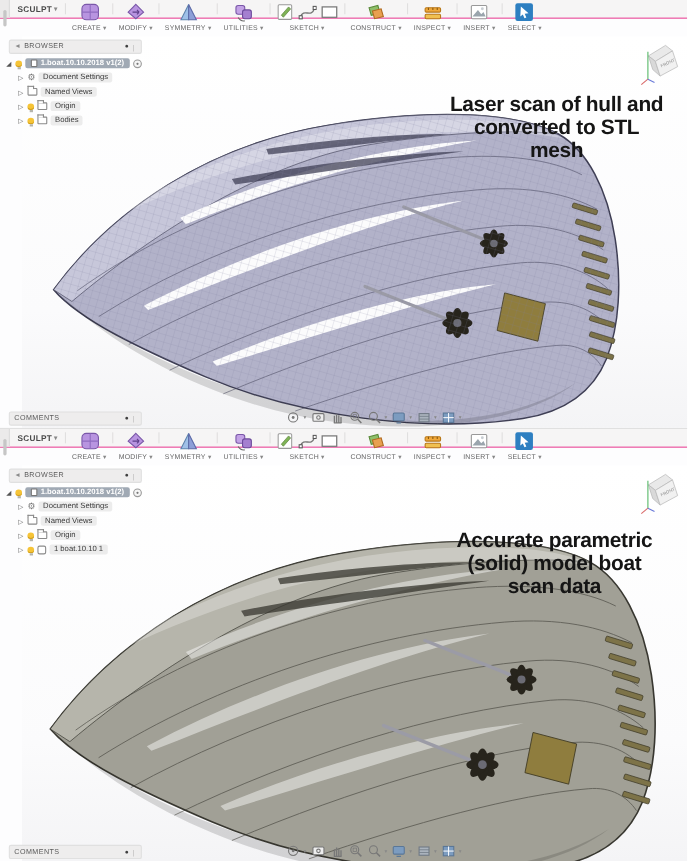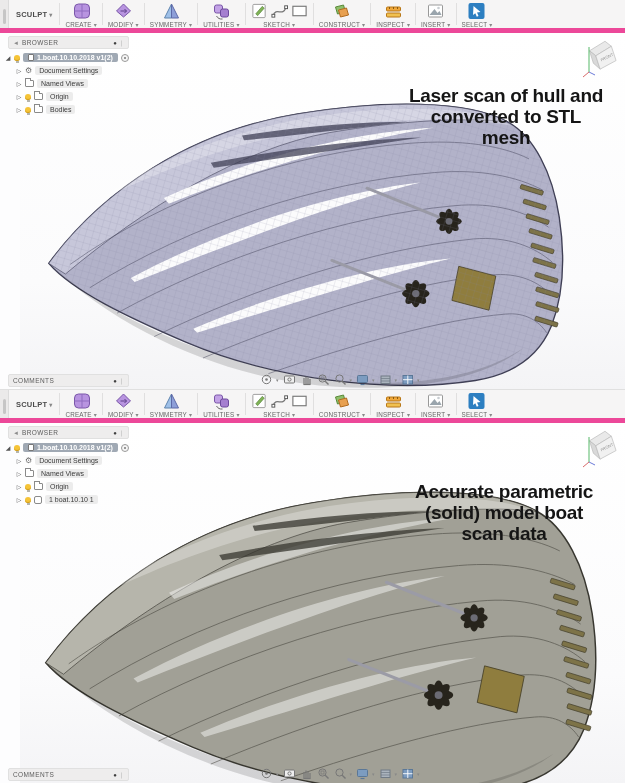--- a/index.html
+++ b/index.html
@@ -8,22 +8,22 @@
 
   .shot { position:absolute; left:0; width:625px; background:#fdfdfe; overflow:hidden; }
   #shot1 { top:0; height:390px; border-bottom:1px solid #e0e0e0; }
   #shot2 { top:390px; height:393px; }
 
   
   .viewport { position:absolute; left:0; top:33px; right:0; bottom:0;
     background:linear-gradient(180deg,#ffffff 0%,#fbfbfc 70%,#f4f4f6 100%);margin-left:20px; }
 
   
-  .toolbar { position:absolute; left:0; top:0; width:100%; height:33px; background:#f6f5f5;
-    border-bottom:5px solid #ec4899; display:flex; align-items:stretch; z-index:30; }
+  .toolbar { position:absolute; left:0; top:0; width:100%; height:17px; background:#f6f5f5;
+    border-bottom:1px solid #ec4899; display:flex; align-items:stretch; z-index:30; }
   .grip { width:9px; background:#ebeaea; border-right:1px solid #dcdcdc; position:relative; }
   .grip::after { content:""; position:absolute; left:3px; top:9px; width:3px; height:15px;
     background:#c6c6c6; border-radius:2px; }
   .ctx { display:flex; align-items:center; padding:0 7px; font-size:7.5px; font-weight:bold;
     color:#4a4a4a; letter-spacing:.2px; white-space:nowrap; }
   .caret { font-style:normal; font-size:6px; color:#888; margin-left:2px; }
   .tsep { width:1px; background:#e0dfdf; margin:3px 0; }
   .tgroup { display:flex; flex-direction:column; align-items:center; justify-content:flex-start;
     padding:2px 5px 1px; min-width:34px; }
   .ticonrow { display:flex; gap:3px; align-items:center; height:19px; }

